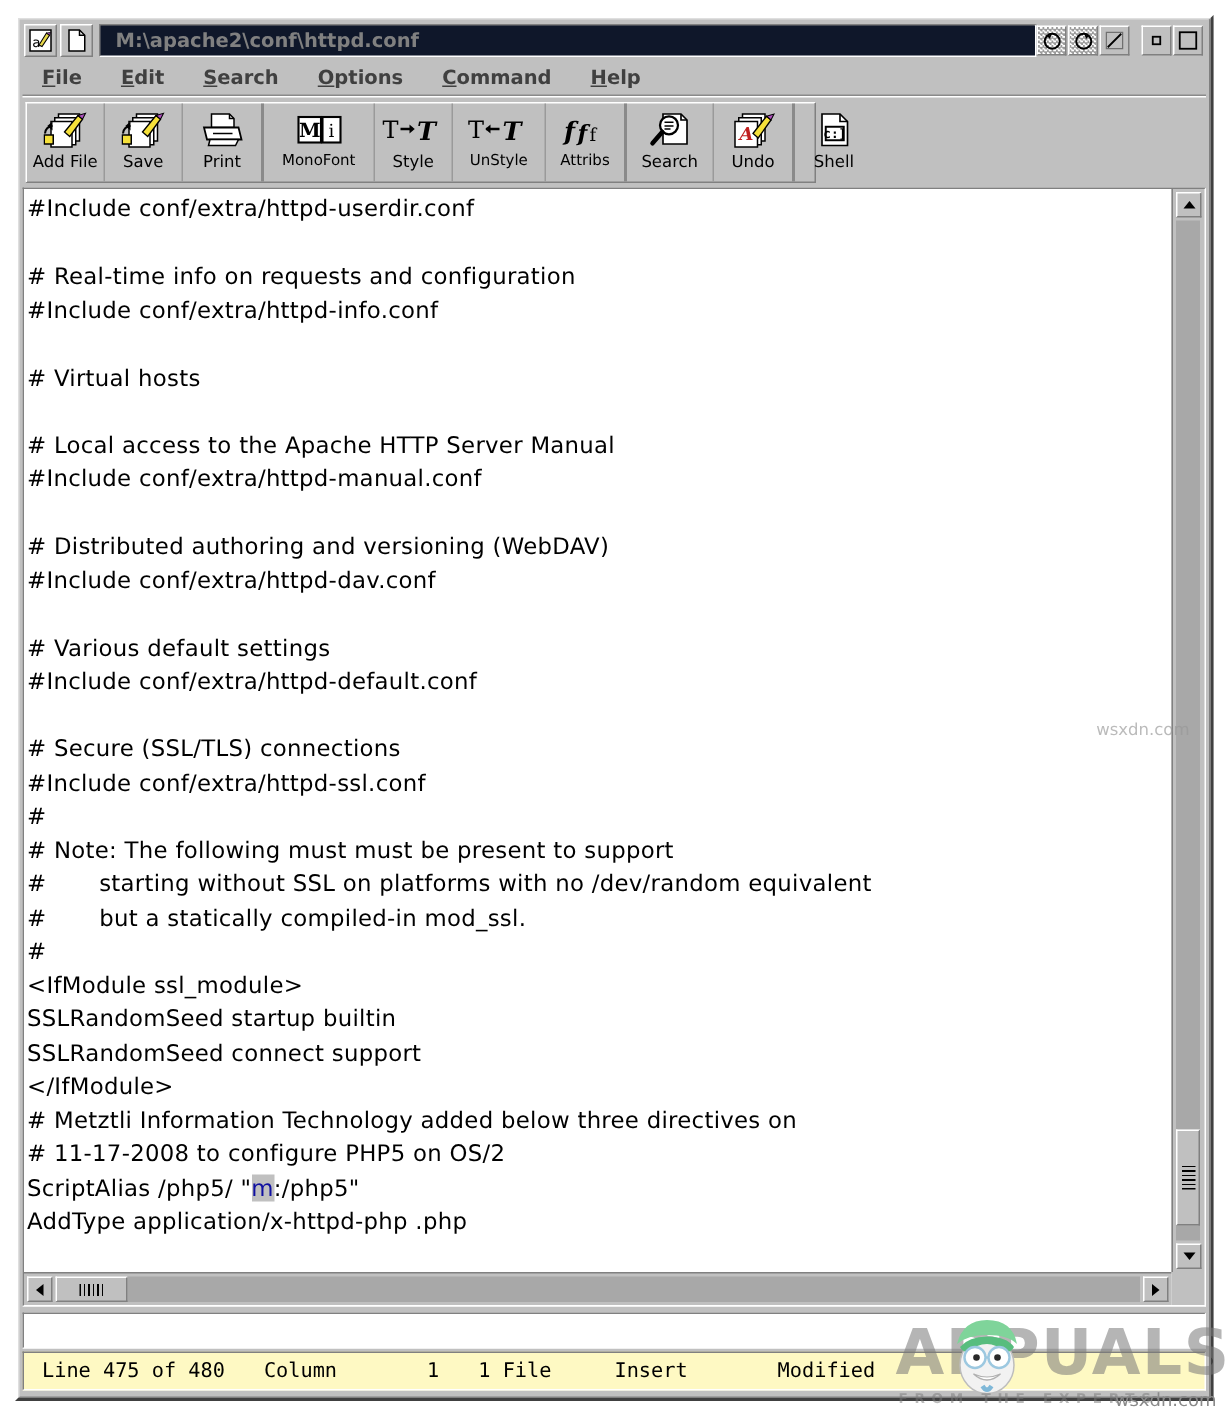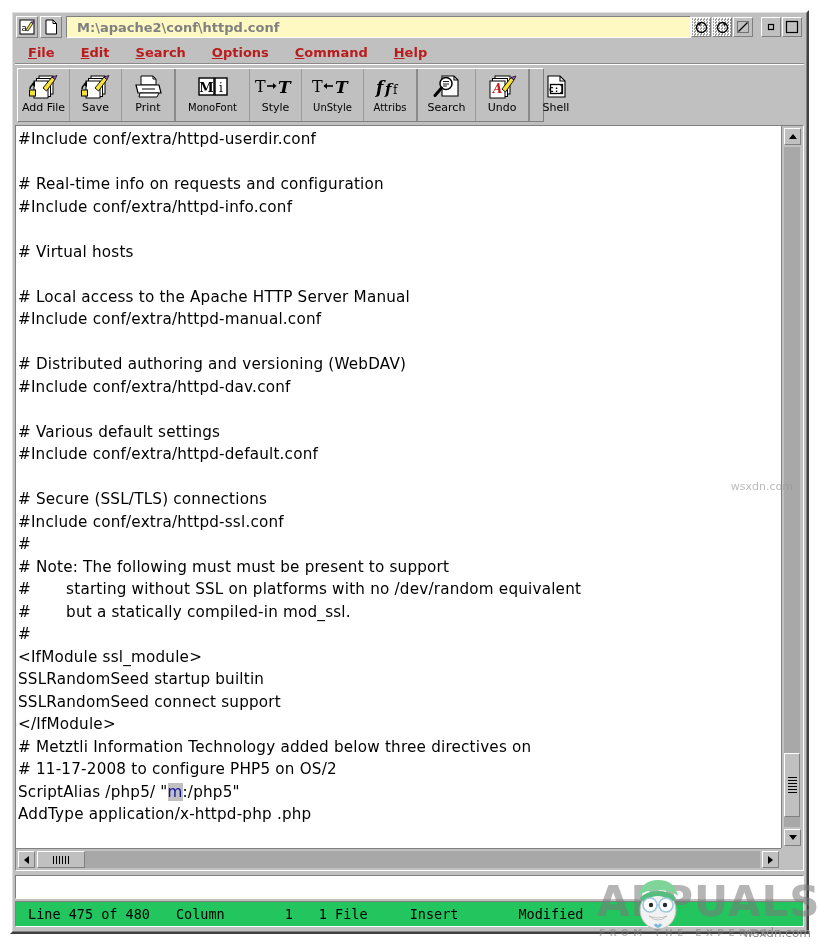--- a/index.html
+++ b/index.html
@@ -63,21 +63,21 @@
     position: relative;
     box-sizing: border-box;
     display: flex;
     align-items: center;
     justify-content: center;
   }
   .title-text-area {
     flex: 1;
     height: 22px;
     margin-left: 4px;
-    background: #fef9c3;
+    background: #0f172a;
     border-top: 1px solid #808080;
     border-left: 1px solid #808080;
     border-right: 1px solid #ffffff;
     border-bottom: 1px solid #ffffff;
     display: flex;
     align-items: center;
     box-sizing: border-box;
   }
   .title-text {
     font-family: "DejaVu Sans", sans-serif;
@@ -120,21 +120,21 @@
     height: 22px;
     background: #c0c0c0;
     display: flex;
     align-items: center;
     border-bottom: 1px solid #8a8a8a;
   }
   .menu-item {
     font-family: "DejaVu Sans", sans-serif;
     font-size: 13px;
     font-weight: bold;
-    color: #b91c1c;
+    color: #404040;
     padding: 0 13px;
     cursor: default;
     white-space: nowrap;
   }
   .menu-item .uline { text-decoration: underline; }
 
   
   .toolbar-outer {
     position: absolute;
     left: 2px; top: 51px; right: 2px;
@@ -373,21 +373,21 @@
     border-left: 1px solid #808080;
     border-right: 1px solid #ffffff;
     border-bottom: 1px solid #ffffff;
     box-sizing: border-box;
   }
   .statusbar {
     position: absolute;
     left: 2px; right: 2px;
     bottom: 4px;
     height: 26px;
-    background: #22c55e;
+    background: #fef9c3;
     border-top: 1px solid #808080;
     border-left: 1px solid #808080;
     border-right: 1px solid #ffffff;
     border-bottom: 1px solid #ffffff;
     box-sizing: border-box;
     display: flex;
     align-items: center;
   }
   .status-cell {
     font-family: "DejaVu Sans Mono", monospace;

